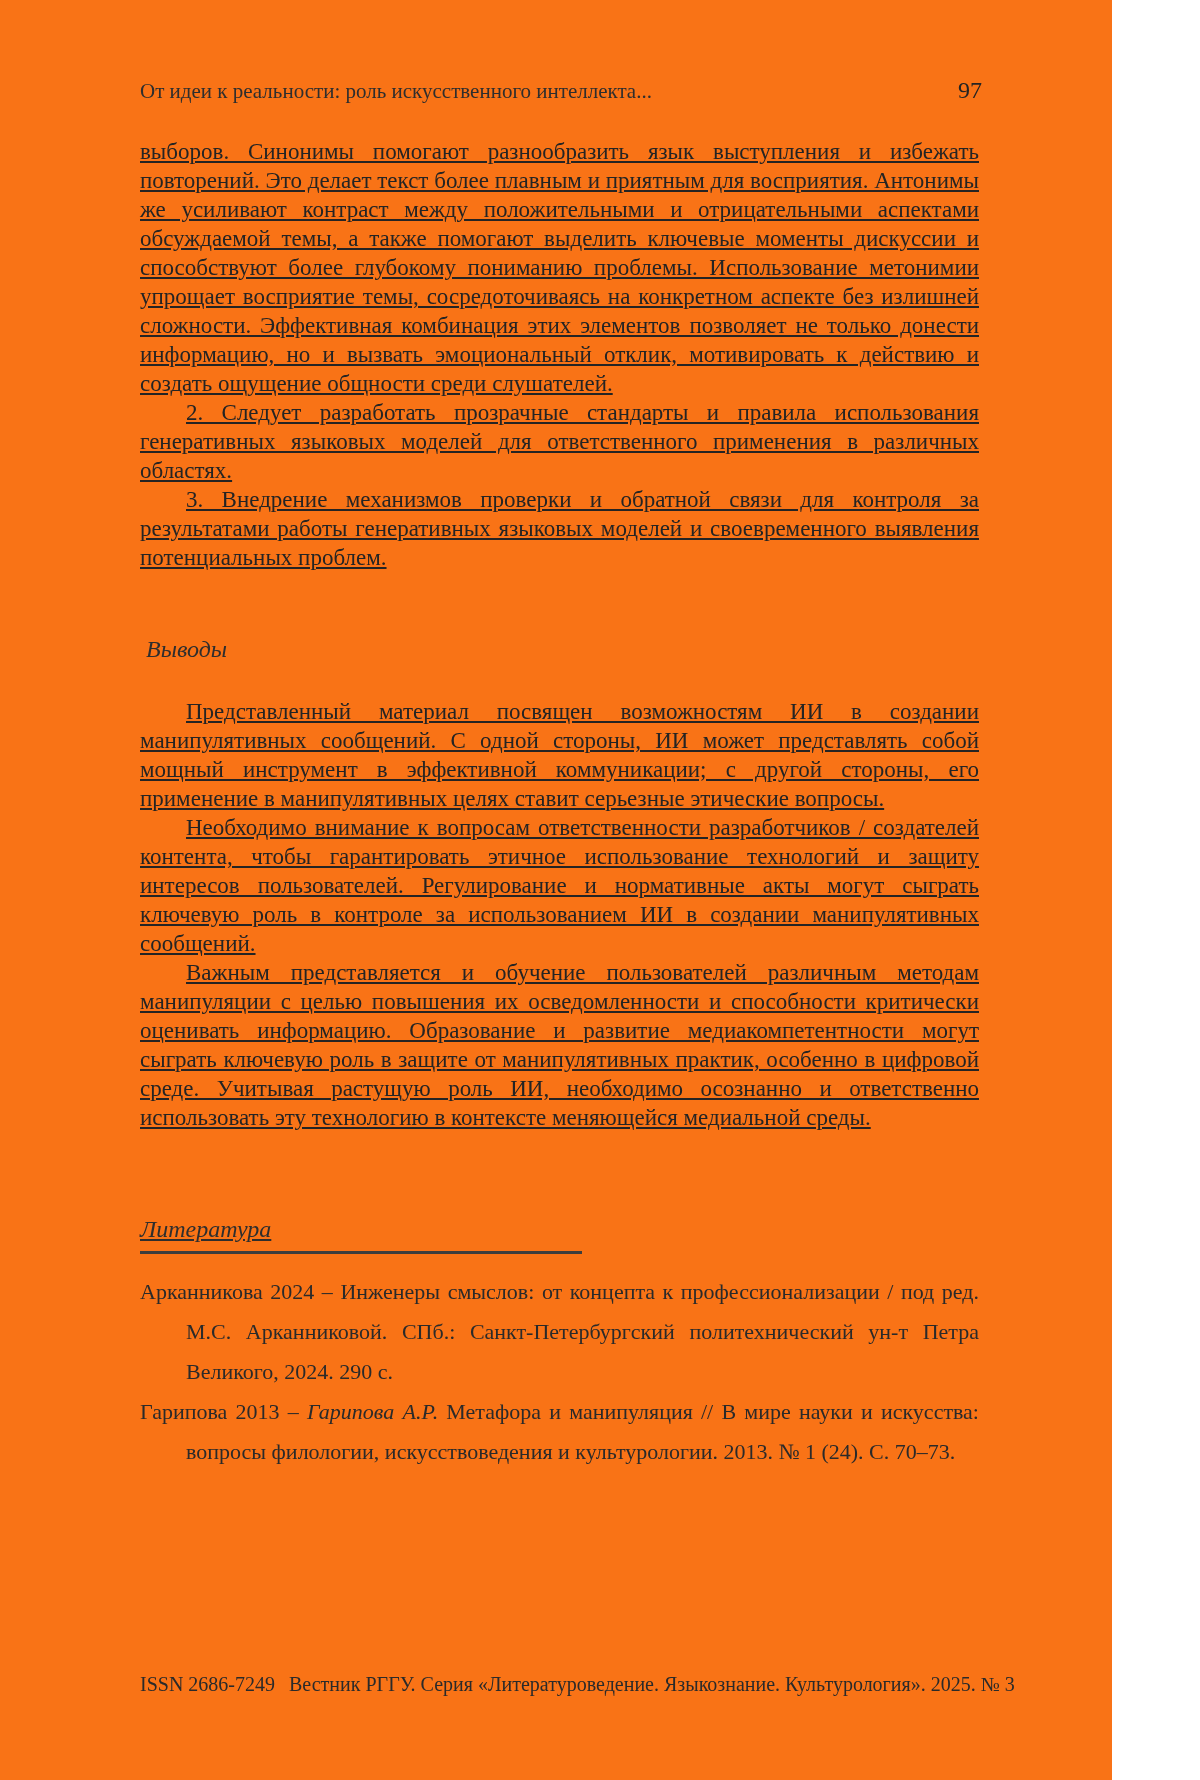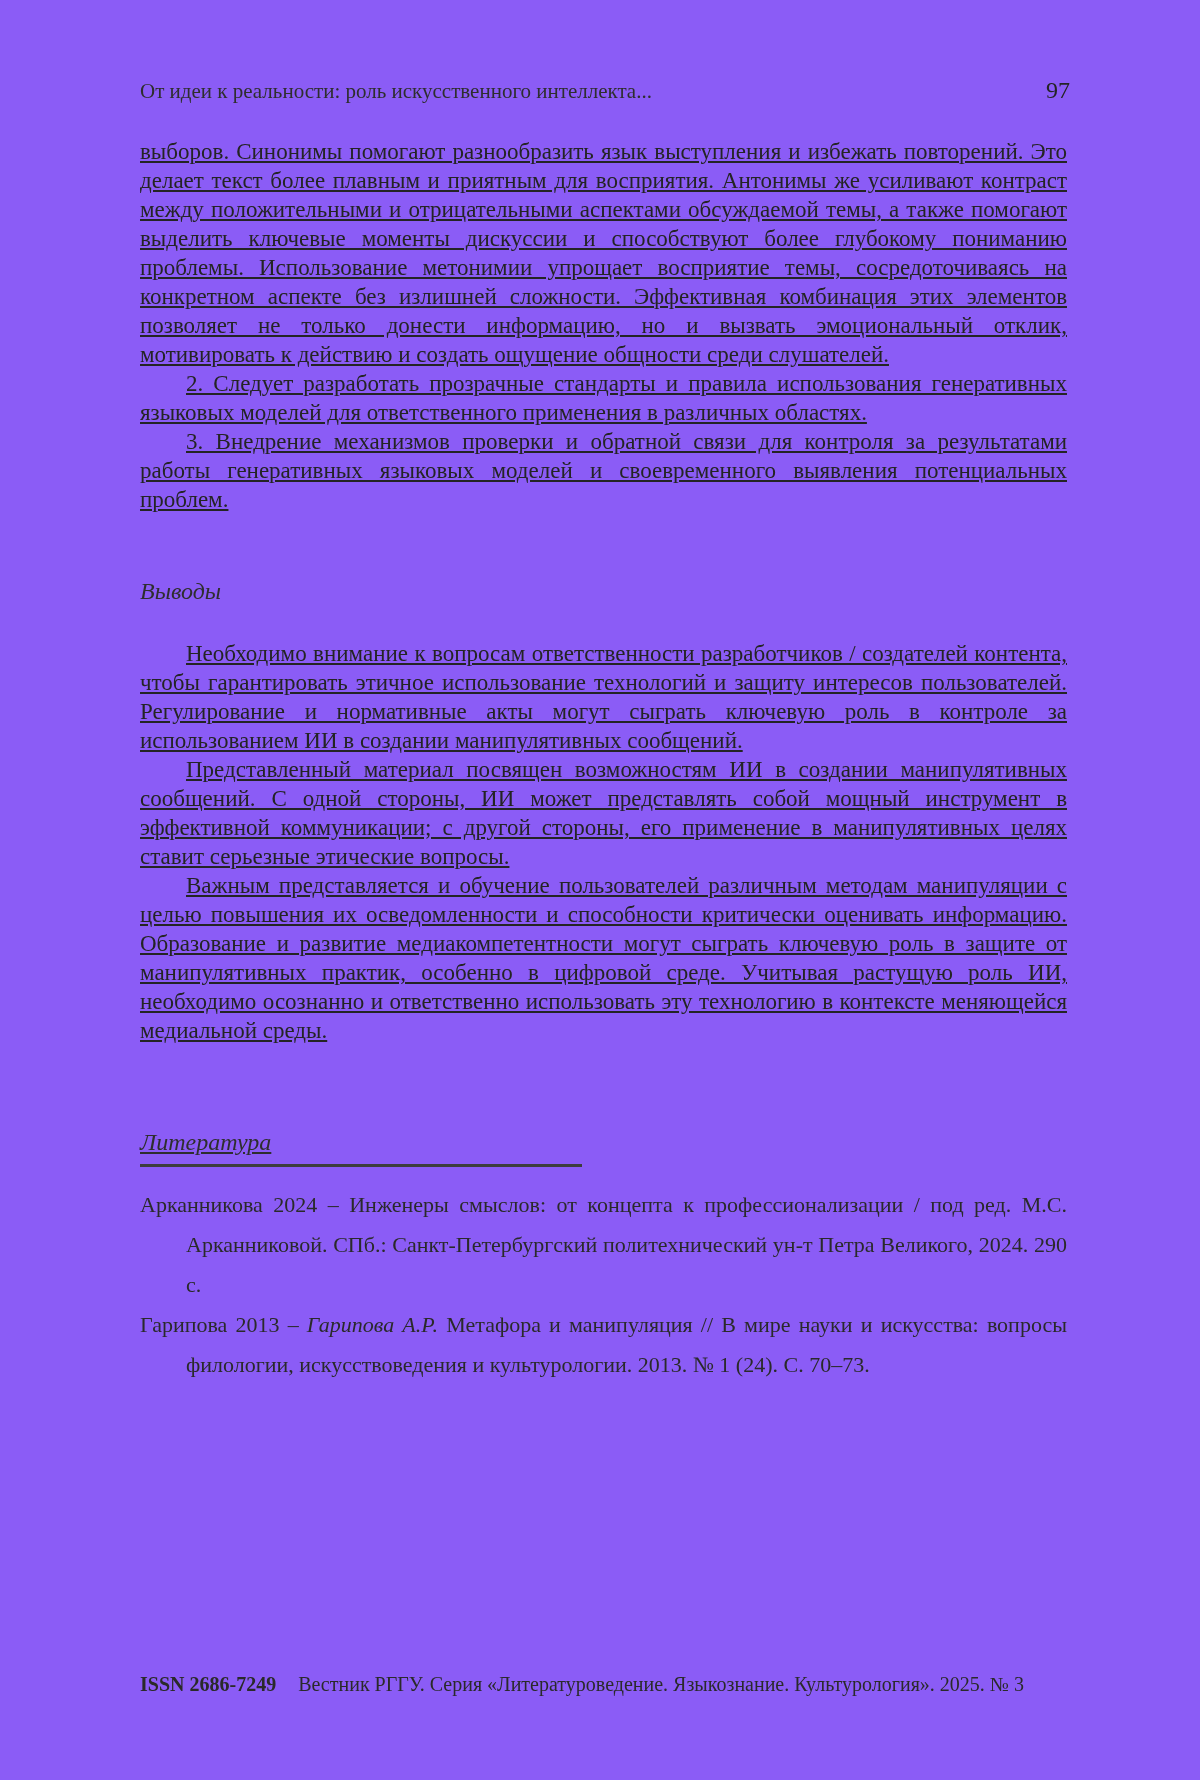--- a/index.html
+++ b/index.html
@@ -1,20 +1,20 @@
 <!DOCTYPE html>
 <html lang="ru"><head>
 <meta charset="utf-8">
 <style>
   html, body { margin: 0; padding: 0; background: #ffffff; }
   .page {
     position: relative;
-    width: 1200px;
+    width: 1112px;
     height: 1780px;
-    background: #8b5cf6;
+    background: #f97316;
     color: #242424;
     font-family: "Liberation Serif", "DejaVu Serif", serif;
     overflow: hidden;
   }
   .running-head {
     display: flex;
     justify-content: space-between;
     align-items: baseline;
     margin: 78px 130px 0 140px;
     font-size: 21px;
@@ -31,21 +31,21 @@
   .para {
     margin: 0;
     font-size: 23px;
     line-height: 29px;
     text-align: justify;
     text-indent: 46px;
     text-decoration: underline;
   }
   .para.no-indent { text-indent: 0; }
   .section-heading {
-    margin: 64px 0 34px 0;
+    margin: 64px 0 34px 6px;
     font-size: 24px;
     font-weight: normal;
     font-style: italic;
     color: #2e2e2e;
   }
   .section-heading.lit { margin: 84px 0 0 0; text-decoration: underline; }
   .heading-rule {
     width: 442px;
     border: 0;
     border-top: 3px solid #3d3d3d;
@@ -64,21 +64,21 @@
   .page-footer {
     position: absolute;
     left: 140px;
     right: 120px;
     top: 1672px;
     font-size: 20px;
     line-height: 24px;
     color: #2a2a2a;
     white-space: nowrap;
   }
-  .page-footer .issn { margin-right: 22px; font-weight: bold; }
+  .page-footer .issn { margin-right: 14px; }
 </style>
 </head>
 <body>
 
 <div class="page">
 
   <header class="running-head">
     <span>От идеи к реальности: роль искусственного интеллекта...</span>
     <span class="pagenum">97</span>
   </header>
@@ -88,23 +88,23 @@
     <p class="para no-indent">выборов. Синонимы помогают разнообразить язык выступления и избежать повторений. Это делает текст более плавным и приятным для восприятия. Антонимы же усиливают контраст между положительными и отрицательными аспектами обсуждаемой темы, а также помогают выделить ключевые моменты дискуссии и способствуют более глубокому пониманию проблемы. Использование метонимии упрощает восприятие темы, сосредоточиваясь на конкретном аспекте без излишней сложности. Эффективная комбинация этих элементов позволяет не только донести информацию, но и вызвать эмоциональный отклик, мотивировать к действию и создать ощущение общности среди слушателей.</p>
 
 
 
     <p class="para">2. Следует разработать прозрачные стандарты и правила использования генеративных языковых моделей для ответственного применения в различных областях.</p>
 
     <p class="para">3. Внедрение механизмов проверки и обратной связи для контроля за результатами работы генеративных языковых моделей и своевременного выявления потенциальных проблем.</p>
 
     <h2 class="section-heading">Выводы</h2>
 
+    <p class="para">Представленный материал посвящен возможностям ИИ в создании манипулятивных сообщений. С одной стороны, ИИ может представлять собой мощный инструмент в эффективной коммуникации; с другой стороны, его применение в манипулятивных целях ставит серьезные этические вопросы.</p>
+
     <p class="para">Необходимо внимание к вопросам ответственности разработчиков / создателей контента, чтобы гарантировать этичное использование технологий и защиту интересов пользователей. Регулирование и нормативные акты могут сыграть ключевую роль в контроле за использованием ИИ в создании манипулятивных сообщений.</p>
-
-    <p class="para">Представленный материал посвящен возможностям ИИ в создании манипулятивных сообщений. С одной стороны, ИИ может представлять собой мощный инструмент в эффективной коммуникации; с другой стороны, его применение в манипулятивных целях ставит серьезные этические вопросы.</p>
 
     <p class="para">Важным представляется и обучение пользователей различным методам манипуляции с целью повышения их осведомленности и способности критически оценивать информацию. Образование и развитие медиакомпетентности могут сыграть ключевую роль в защите от манипулятивных практик, особенно в цифровой среде. Учитывая растущую роль ИИ, необходимо осознанно и ответственно использовать эту технологию в контексте меняющейся медиальной среды.</p>
 
     <h2 class="section-heading lit">Литература</h2>
 
     <hr class="heading-rule">
 
     <p class="ref"><span>Арканникова 2024 – </span><span class="it"></span><span>Инженеры смыслов: от концепта к профессионализации / под ред. М.С. Арканниковой. СПб.: Санкт-Петербургский политехнический ун-т Петра Великого, 2024. 290 с.</span></p>
 
     <p class="ref"><span>Гарипова 2013 – </span><span class="it">Гарипова А.Р.</span><span> Метафора и манипуляция // В мире науки и искусства: вопросы филологии, искусствоведения и культурологии. 2013. № 1 (24). С. 70–73.</span></p>

